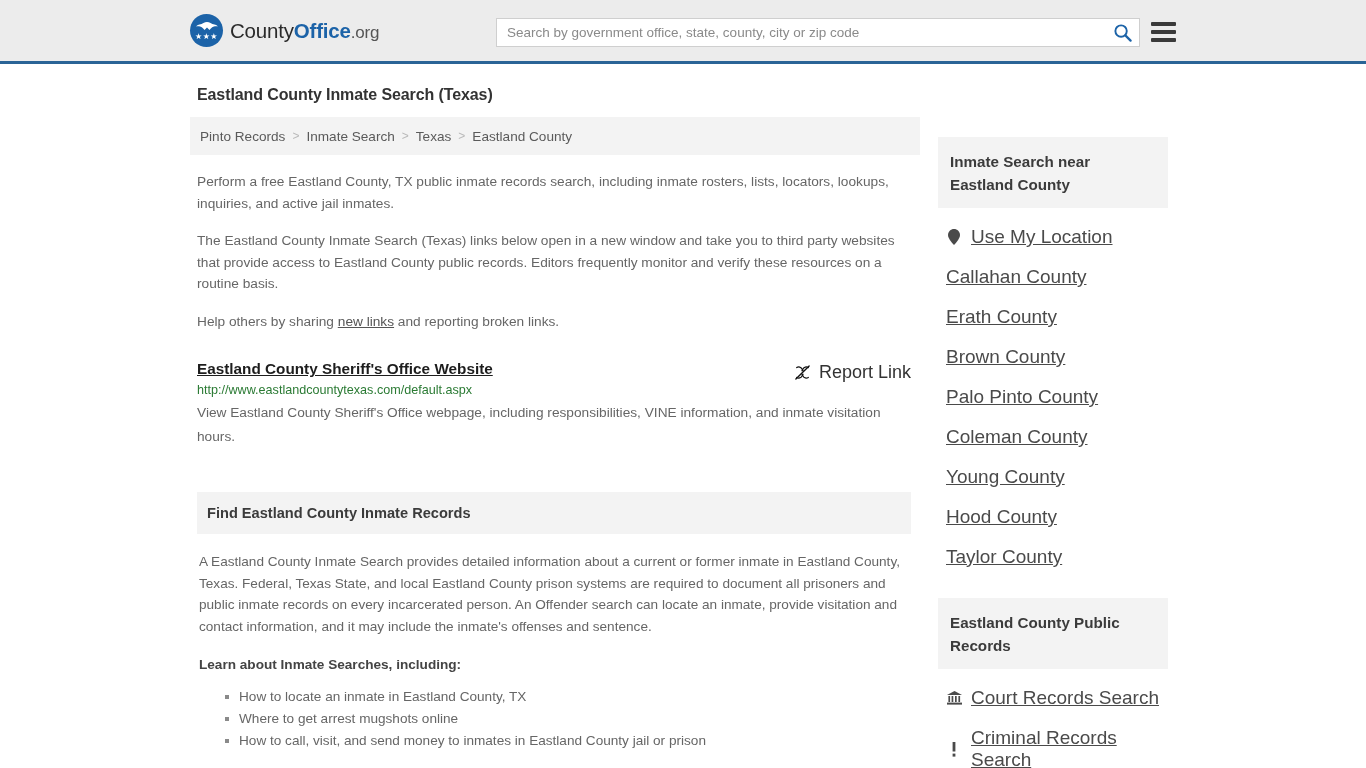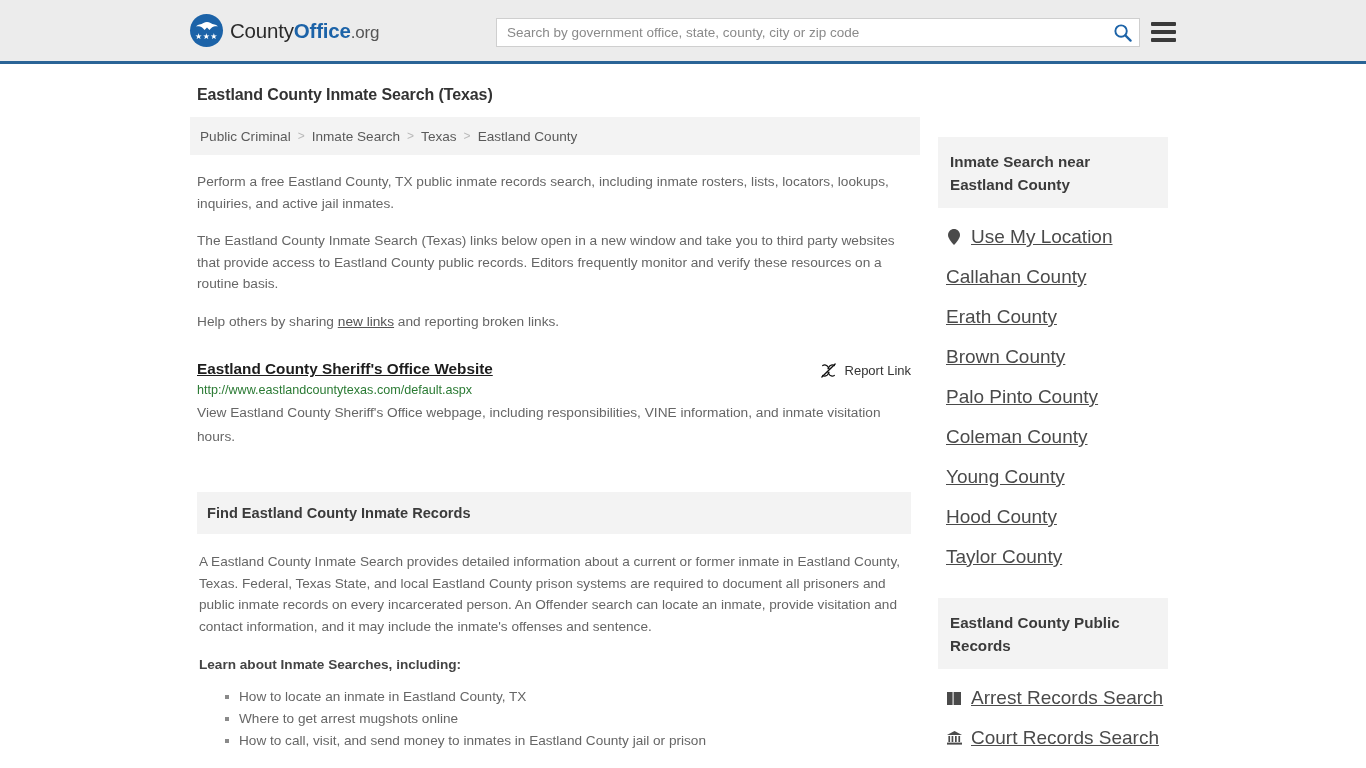--- a/index.html
+++ b/index.html
@@ -169,21 +169,21 @@
     text-decoration: underline;
     display: inline-block;
   }
   .report-link {
     position: absolute;
     right: 0;
     top: 2px;
     display: flex;
     align-items: center;
     gap: 8px;
-    font-size: 13px;
+    font-size: 18px;
     color: #333333;
     text-decoration: none;
     cursor: pointer;
   }
   .result-url {
     display: block;
     font-size: 12.6px;
     color: #2a7a33;
     margin-top: 5px;
     text-decoration: none;
@@ -317,21 +317,21 @@
 </div>
 
 <div class="page">
   <h1 class="page-title">Eastland County Inmate Search (Texas)</h1>
 
   <div class="page-inner">
 
     <div class="col-main">
 
       <nav class="breadcrumb">
-        <a href="#">Public Criminal</a>
+        <a href="#">Pinto Records</a>
         <span class="sep">&gt;</span>
         <a href="#">Inmate Search</a>
         <span class="sep">&gt;</span>
         <a href="#">Texas</a>
         <span class="sep">&gt;</span>
         <a href="#">Eastland County</a>
       </nav>
 
       <p class="body-copy">Perform a free Eastland County, TX public inmate records search, including inmate rosters, lists, locators, lookups, inquiries, and active jail inmates.</p>
       <p class="body-copy">The Eastland County Inmate Search (Texas) links below open in a new window and take you to third party websites that provide access to Eastland County public records. Editors frequently monitor and verify these resources on a routine basis.</p>
@@ -407,29 +407,20 @@
             <a href="#">Taylor County</a>
           </div>
         </div>
       </div>
 
       <div class="side-card">
         <div class="side-head">Eastland County Public Records</div>
         <div class="side-list">
           <div class="side-item">
             <span class="ico">
-              <svg width="14" height="13" viewBox="0 0 14 13" aria-hidden="true">
-                <rect x="0" y="0" width="14" height="13" fill="#4a4a4a"></rect>
-                <rect x="5.5" y="0" width="1.2" height="13" fill="#ffffff" opacity="0.85"></rect>
-              </svg>
-            </span>
-            <a href="#">Arrest Records Search</a>
-          </div>
-          <div class="side-item">
-            <span class="ico">
               <svg width="15" height="14" viewBox="0 0 15 14" aria-hidden="true">
                 <polygon points="7.5,0 15,4 0,4" fill="#4a4a4a"></polygon>
                 <rect x="1.4" y="5" width="1.7" height="6" fill="#4a4a4a"></rect>
                 <rect x="4.6" y="5" width="1.7" height="6" fill="#4a4a4a"></rect>
                 <rect x="8.0" y="5" width="1.7" height="6" fill="#4a4a4a"></rect>
                 <rect x="11.4" y="5" width="1.7" height="6" fill="#4a4a4a"></rect>
                 <rect x="0" y="11.6" width="15" height="2" fill="#4a4a4a"></rect>
               </svg>
             </span>
             <a href="#">Court Records Search</a>

